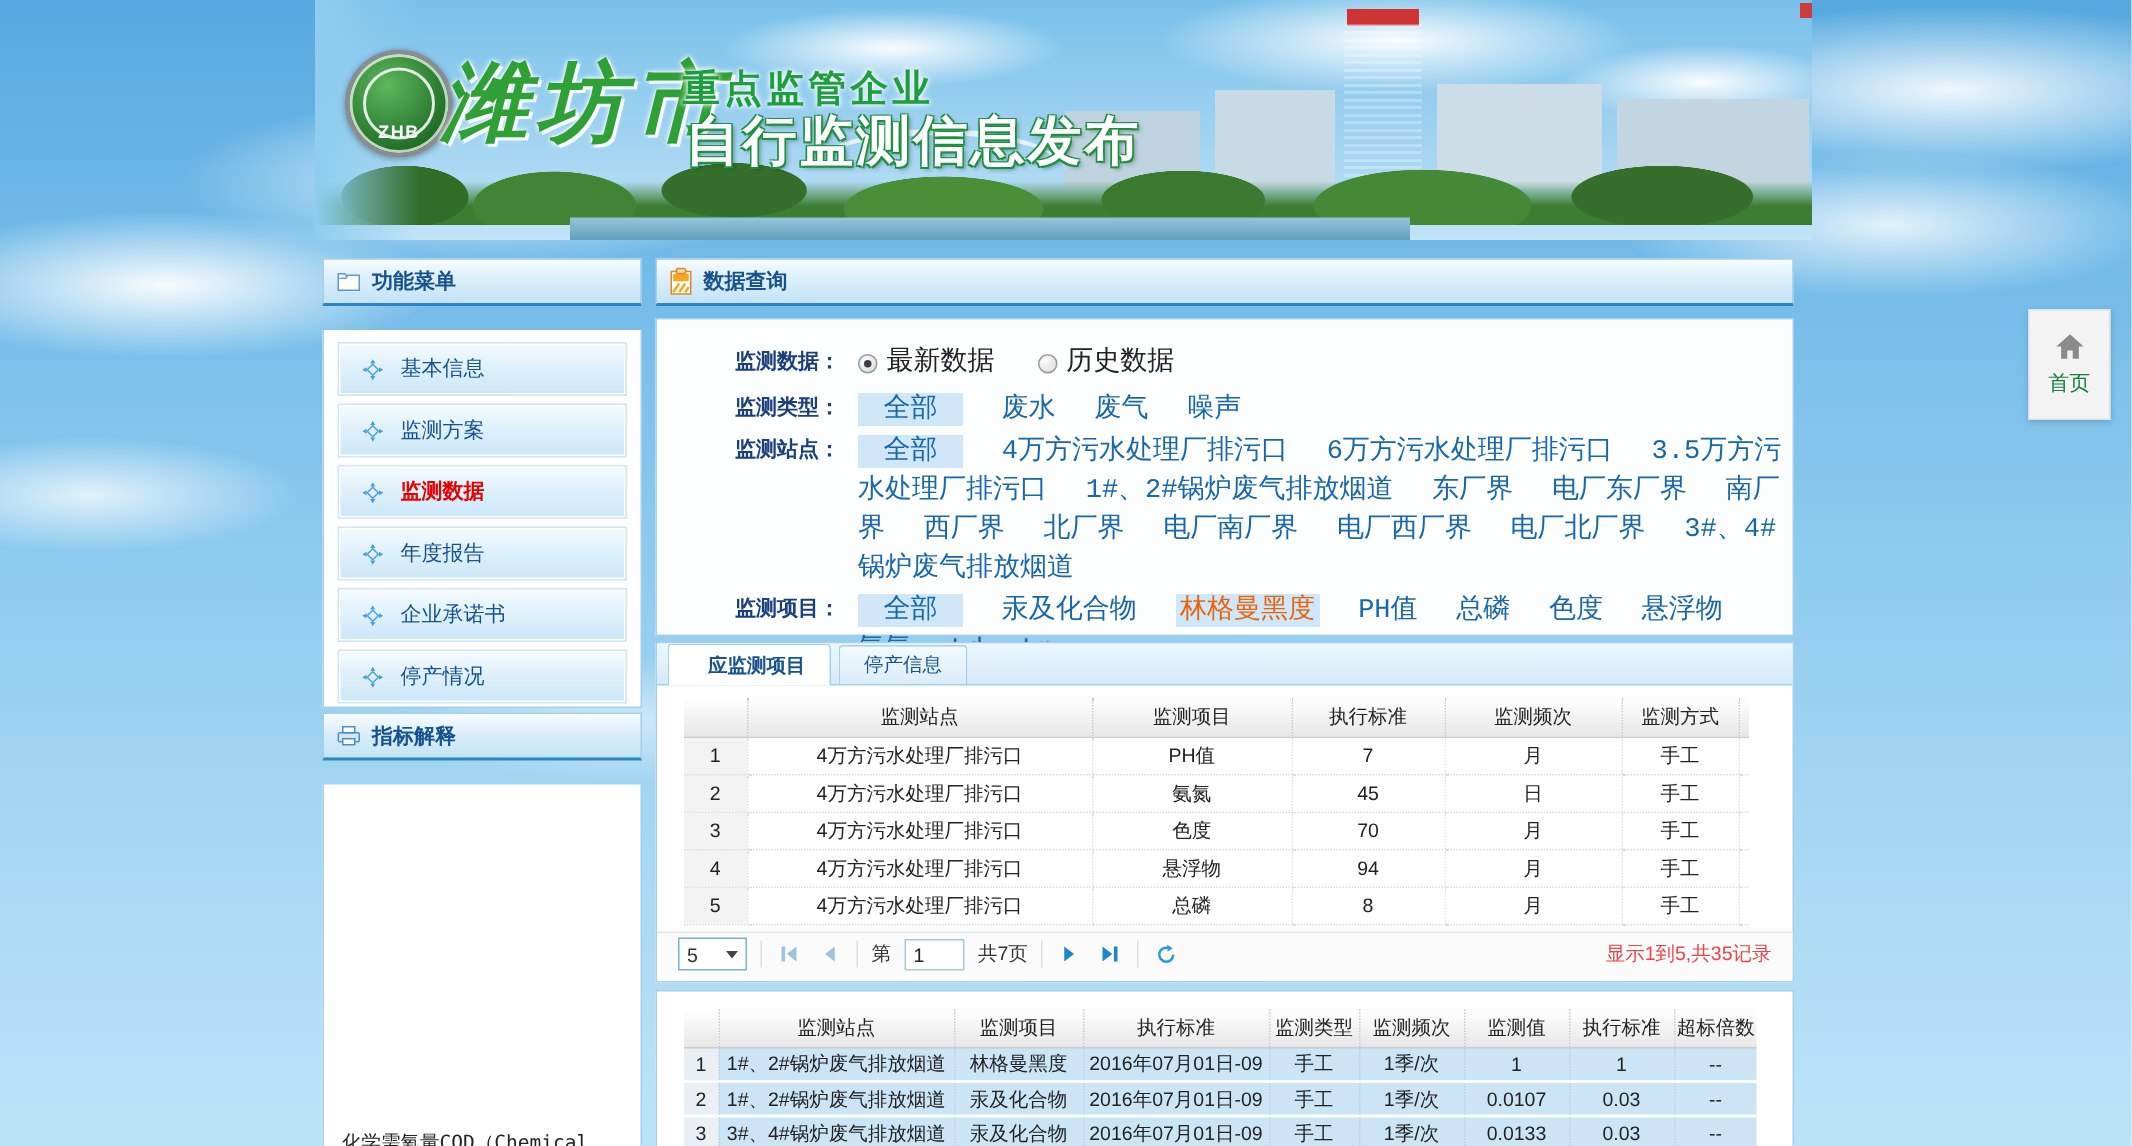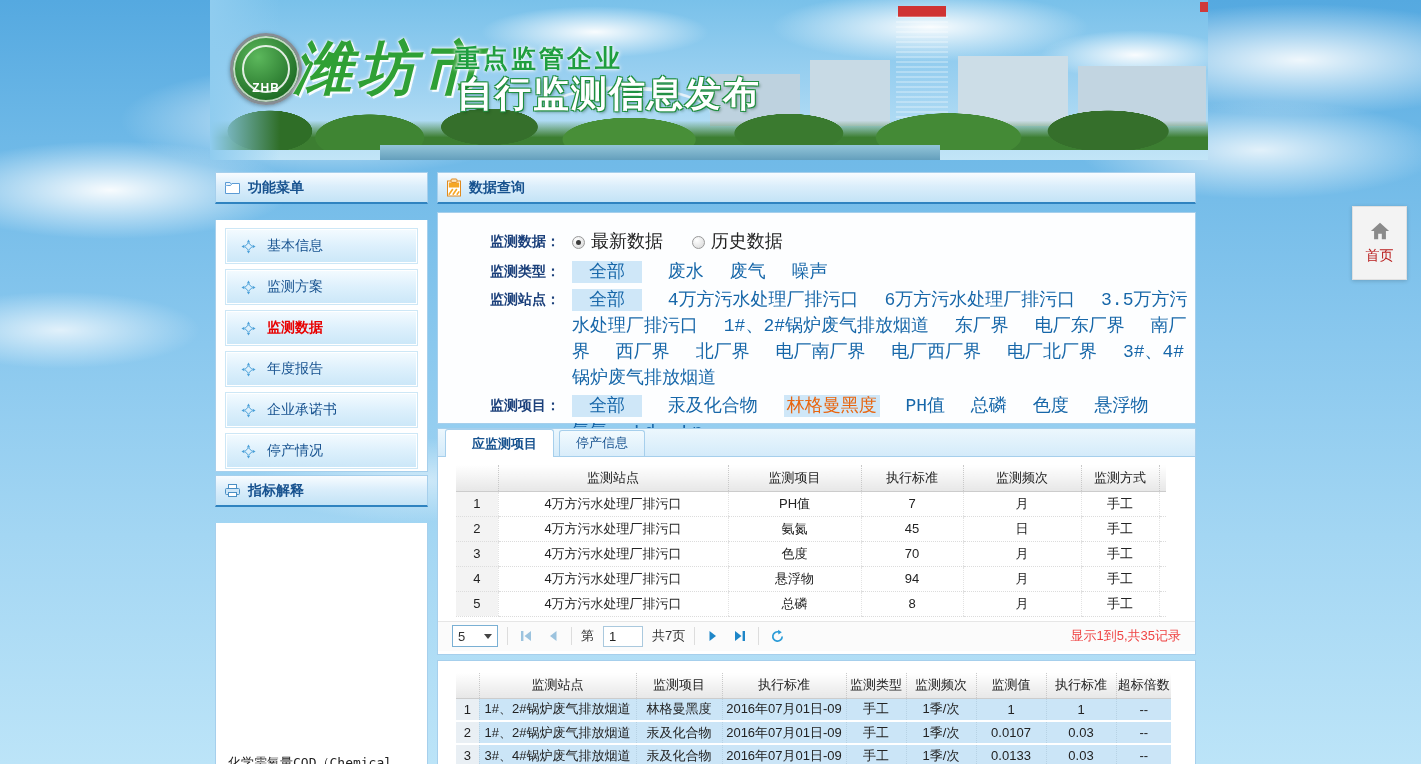--- a/index.html
+++ b/index.html
@@ -123,21 +123,21 @@
   .tbl2{width:715px;}
   .tbl2 th{height:25px;font-weight:normal;background:linear-gradient(180deg,#fff,#e7e7e7);
     border-bottom:1px solid #ccc;border-left:1px dotted #c9c9c9;text-align:center;}
   .tbl2 th:first-child{border-left:none;}
   .tbl2 td{height:23px;text-align:center;background:#cbe5f7;border-bottom:2px solid #fff;border-left:1px dotted #b7d2e4;}
   .tbl2 td.num{background:#e9eff4;border-left:none;}
   
   .home-btn{position:absolute;left:1352px;top:206px;width:55px;height:74px;background:#f3f3f3;
     border:1px solid #e0e0e0;box-shadow:0 1px 4px rgba(0,0,0,.18);display:flex;flex-direction:column;
     align-items:center;justify-content:center;gap:6px;cursor:pointer;}
-  .home-btn .hlabel{font-size:14px;color:#b91c1c;}
+  .home-btn .hlabel{font-size:14px;color:#15803d;}
   svg{display:block;}
 </style>
 </head>
 <body>
 
 <div class="banner">
   <div class="b-cloud" style="left:270px;top:6px;width:230px;height:52px;"></div>
   <div class="b-cloud" style="left:560px;top:-8px;width:320px;height:70px;"></div>
   <div class="b-cloud" style="left:830px;top:30px;width:190px;height:50px;"></div>
   <div class="b-bldg b-win" style="left:500px;top:74px;width:90px;height:52px;background:#bed2df;"></div>

